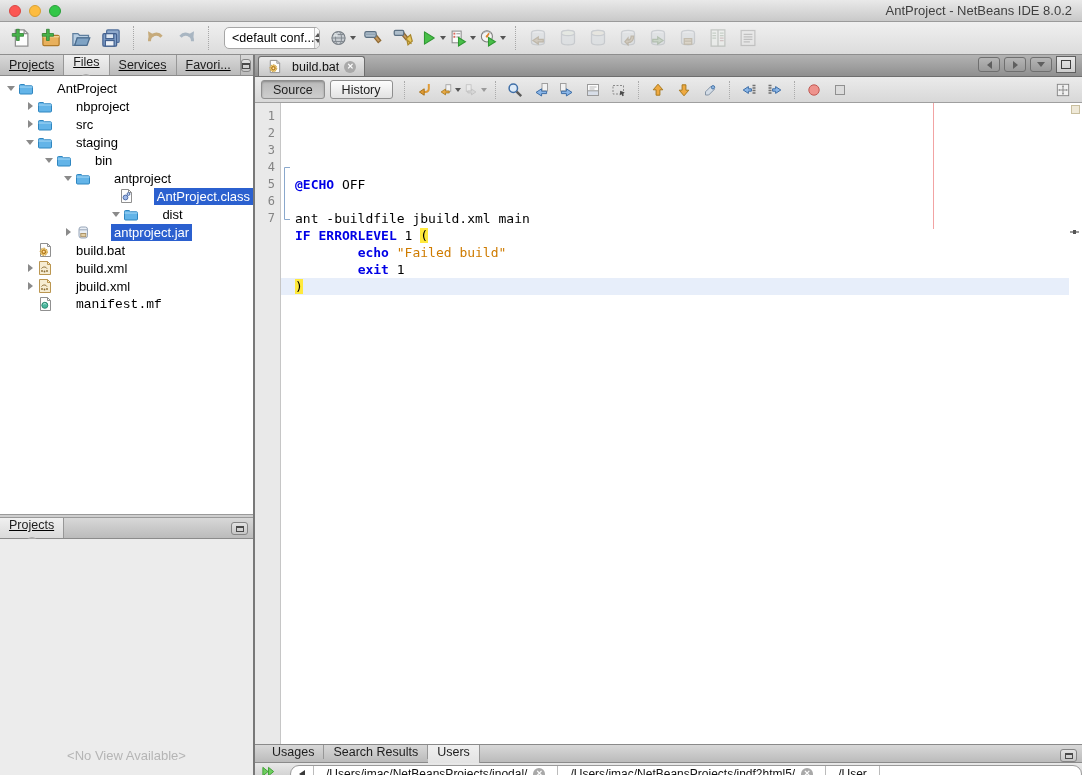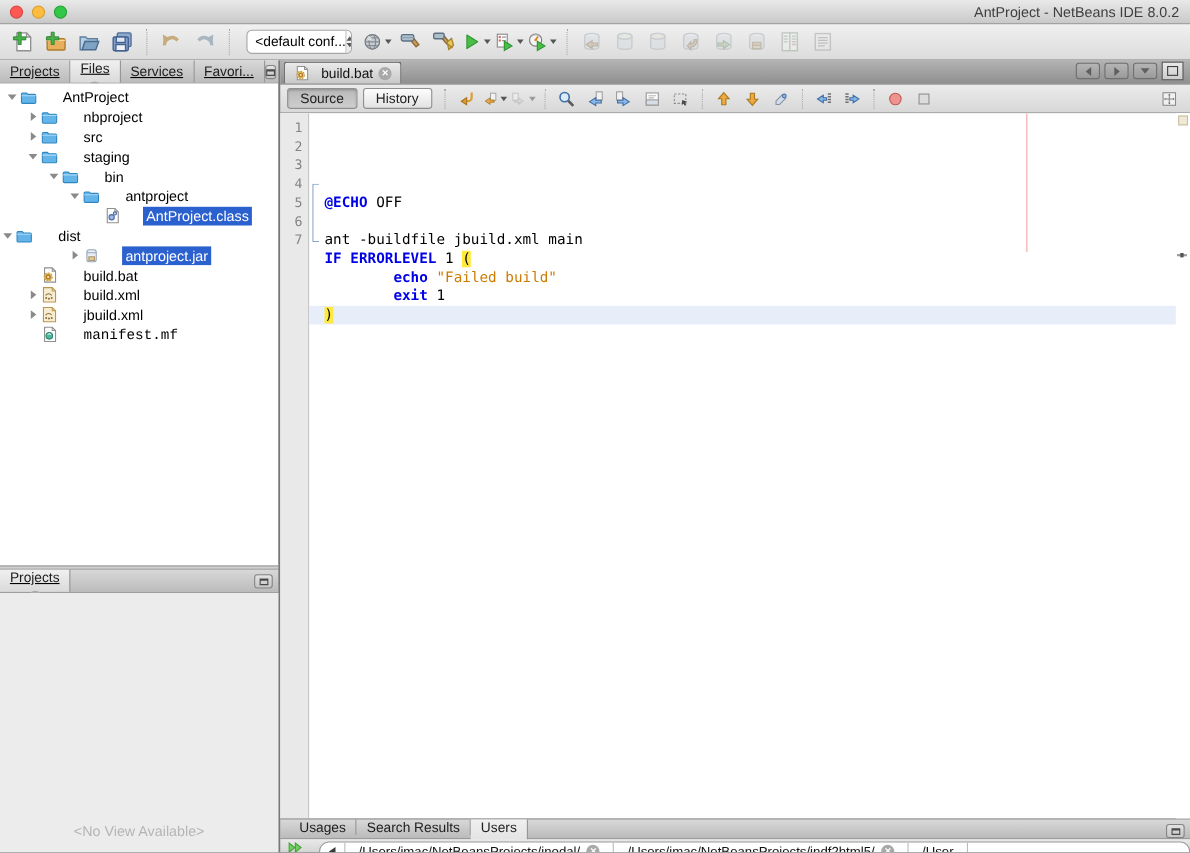--- a/index.html
+++ b/index.html
@@ -360,31 +360,31 @@
           <div class="trow" style="padding-left: 61px;">
             <span class="tarrow open">
               <i></i>
             </span>
             <span class="ticon"><svg viewBox="0 0 16 16" width="16" height="16">
                 <path d="M1.5 5.5c0-.6.4-1 1-1h3.6l1.4 1.3h6c.6 0 1 .4 1 1v6.2c0 .6-.4 1-1 1h-11c-.6 0-1-.4-1-1z" fill="#63b4e8" stroke="#2f86c0"></path>
                 <path d="M1.5 7h13" stroke="#aad9f6"></path>
               </svg></span>
             <span class="tlabel">antproject</span>
           </div>
-          <div class="trow selected" style="padding-left: 80px;">
+          <div class="trow selected" style="padding-left: 80px; justify-content: flex-end;">
             <span class="tarrow none"></span>
             <span class="ticon"><svg viewBox="0 0 16 16" width="16" height="16">
                 <path d="M3.5 1.5h7l3 3v10h-10z" fill="#fdfdfd" stroke="#909090"></path>
                 <path d="M10.5 1.5v3h3" fill="none" stroke="#909090"></path>
                 <circle cx="7.5" cy="9.5" r="2.4" fill="#9db7e8" stroke="#4e6ca8"></circle>
                 <circle cx="10.5" cy="6" r="1.4" fill="#c8d6ef" stroke="#4e6ca8"></circle>
               </svg></span>
             <span class="tlabel">AntProject.class</span>
           </div>
-          <div class="trow" style="">
+          <div class="trow" style="padding-left: 42px; justify-content: center;">
             <span class="tarrow open">
               <i></i>
             </span>
             <span class="ticon"><svg viewBox="0 0 16 16" width="16" height="16">
                 <path d="M1.5 5.5c0-.6.4-1 1-1h3.6l1.4 1.3h6c.6 0 1 .4 1 1v6.2c0 .6-.4 1-1 1h-11c-.6 0-1-.4-1-1z" fill="#63b4e8" stroke="#2f86c0"></path>
                 <path d="M1.5 7h13" stroke="#aad9f6"></path>
               </svg></span>
             <span class="tlabel">dist</span>
           </div>
           <div class="trow selected" style="padding-left: 61px;">

